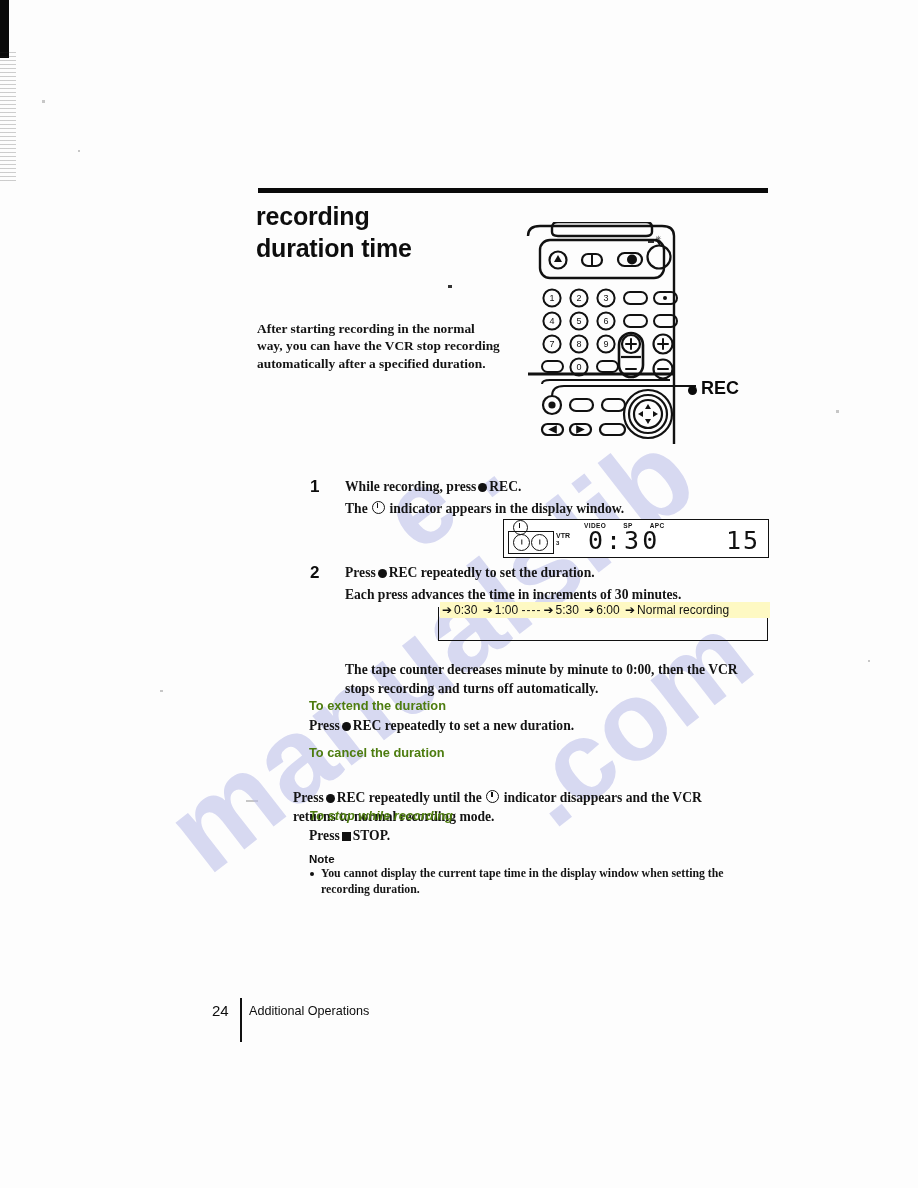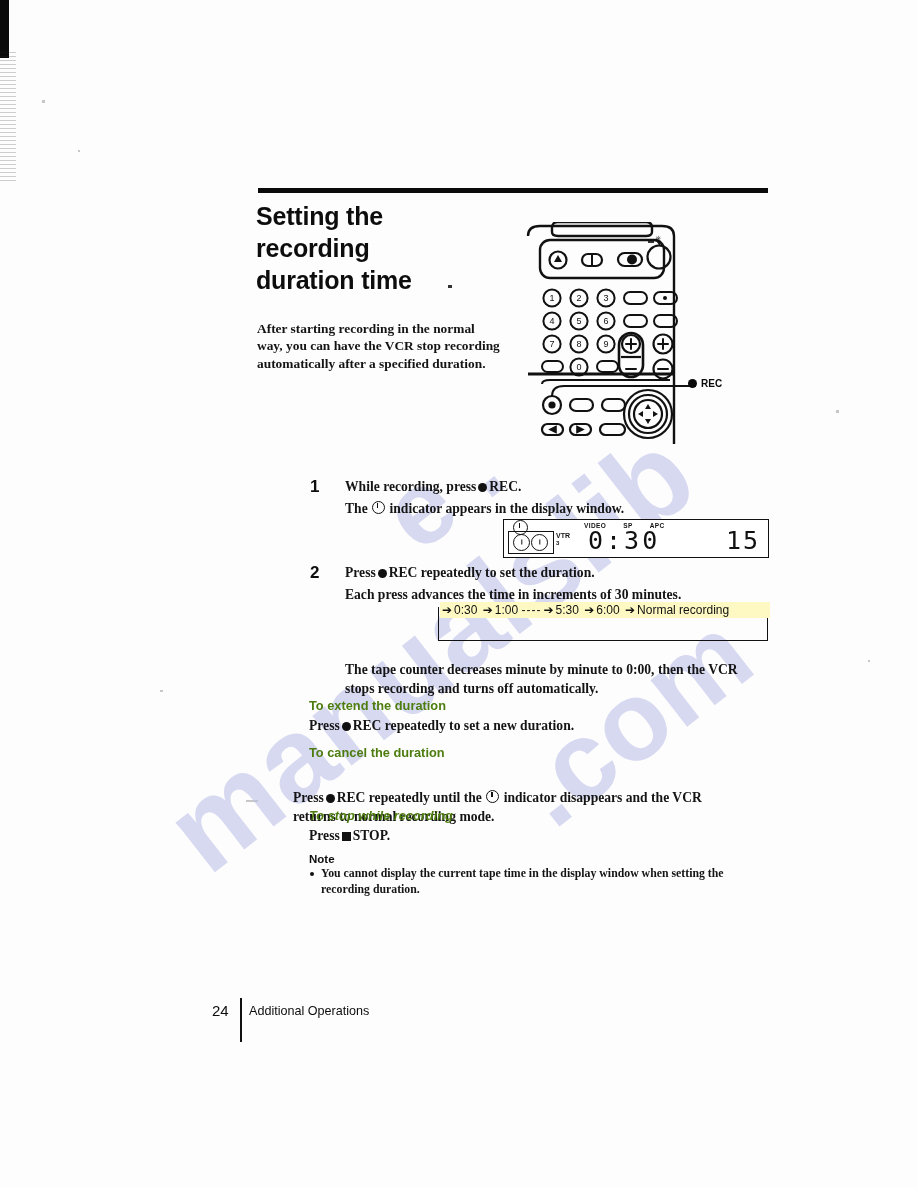--- a/index.html
+++ b/index.html
@@ -108,21 +108,21 @@
     left: 520px; top: 222px;
     width: 260px; height: 225px;
   }
   .remote-svg { display: block; }
 
   .rec-callout {
     position: absolute;
     left: 688px; top: 378px;
     font-family: "Liberation Sans", sans-serif;
     font-weight: 700;
-    font-size: 10px;
+    font-size: 18px;
     color: #0a0a0a;
     white-space: nowrap;
   }
   .rec-callout .dot {
     display: inline-block;
     width: 9px; height: 9px;
     border-radius: 50%;
     background: #0a0a0a;
     vertical-align: -1px;
     margin-right: 4px;
@@ -359,21 +359,20 @@
 
 <div class="watermark">
   <div class="wm-text wm-1">manualslib</div>
   <div class="wm-text wm-2">.com</div>
   <div class="wm-text wm-3">e .</div>
 </div>
 
 <div class="header-rule"></div>
 
 <div class="page-title">
-  <div>Setting the</div>
   <div>recording</div>
   <div>duration time</div>
 </div>
 <div class="title-dot"></div>
 
 <div class="intro">After starting recording in the normal way, you can have the VCR stop recording automatically after a specified duration.</div>
 
 <div class="remote-wrap">
   <svg class="remote-svg" width="260" height="225" viewBox="0 0 260 225">
     <g fill="none" stroke="#111" stroke-width="2.4">

